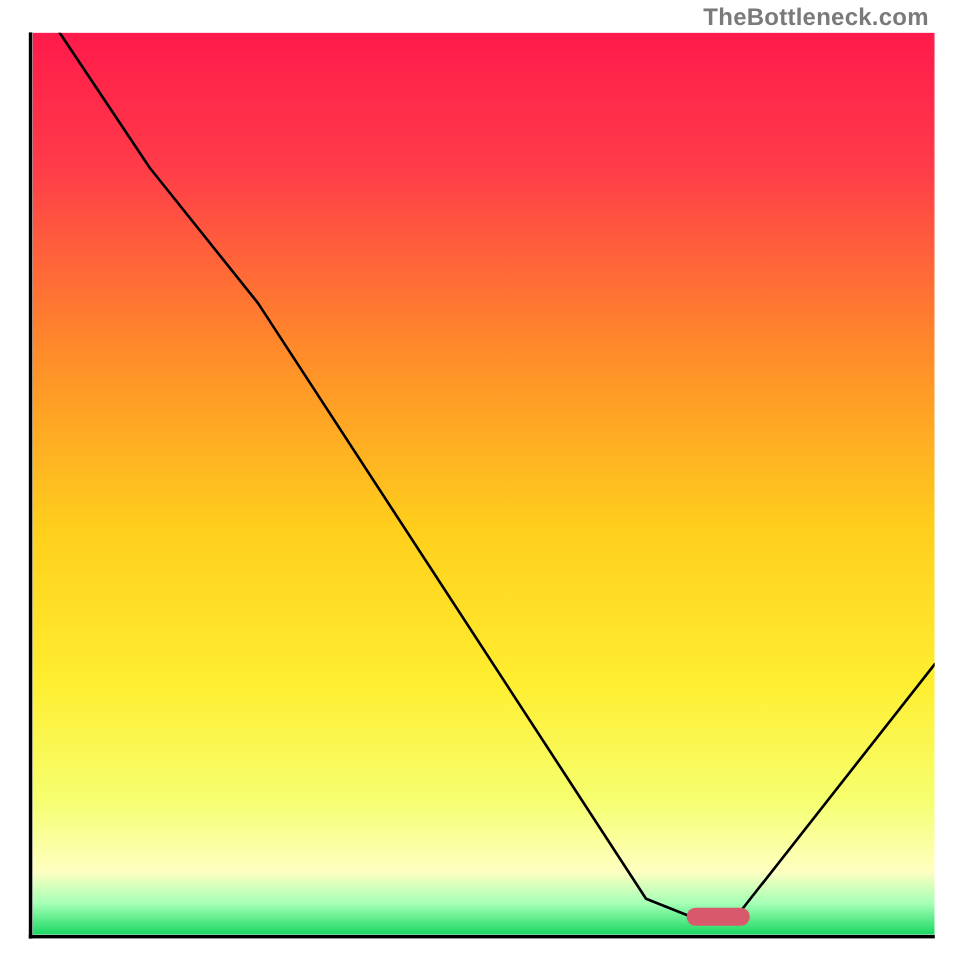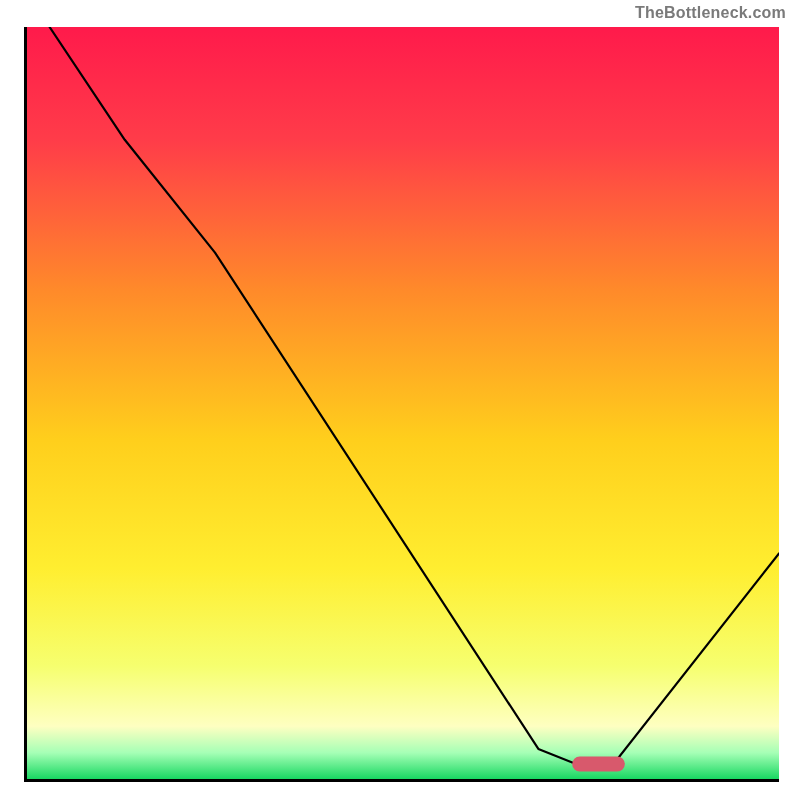--- a/index.html
+++ b/index.html
@@ -7,22 +7,22 @@
     padding: 0;
     width: 800px;
     height: 800px;
     background: #ffffff;
     font-family: Arial, Helvetica, sans-serif;
     position: relative;
   }
   .attribution {
     position: absolute;
     top: 4px;
-    right: 14px;
-    font-size: 16px;
+    right: 26px;
+    font-size: 20px;
     font-weight: 600;
     color: #7a7a7a;
     letter-spacing: 0.2px;
   }
   .plot {
     position: absolute;
     left: 24px;
     top: 27px;
     width: 755px;
     height: 755px;

